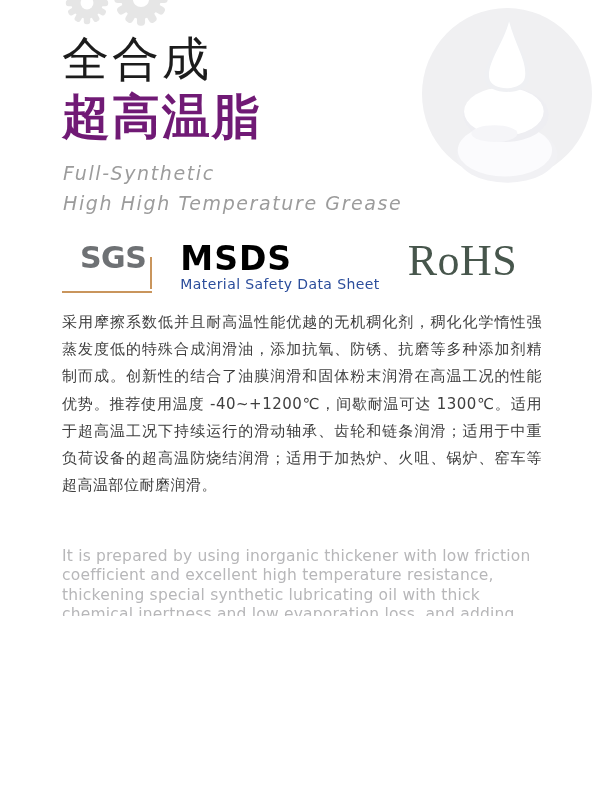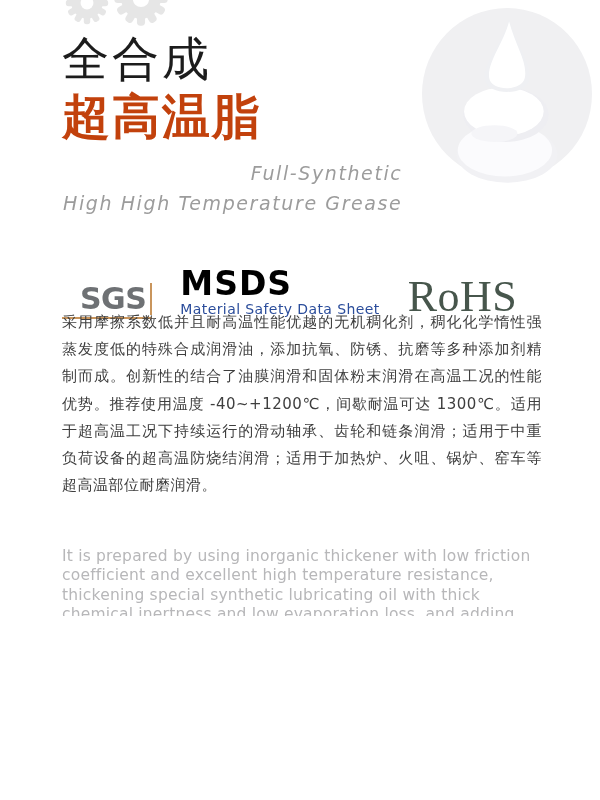--- a/index.html
+++ b/index.html
@@ -12,26 +12,26 @@
   .gear.g2{left:112px;top:-30px;width:58px;height:58px;}
 
   
   .photo-circle{position:absolute;left:422px;top:8px;width:170px;height:172px;
     border-radius:50%;background:#f0f0f2;overflow:visible;}
   .photo-circle svg{position:absolute;left:22px;top:2px;}
 
   
   .title-block{position:absolute;left:62px;top:30px;}
   .title-cn1{font-size:47px;font-weight:500;color:#1c1c1c;letter-spacing:3px;line-height:58px;}
-  .title-cn2{font-size:48px;font-weight:800;color:#c2410c;letter-spacing:2px;line-height:56px;}
+  .title-cn2{font-size:48px;font-weight:800;color:#701a75;letter-spacing:2px;line-height:56px;}
   .subtitle{position:absolute;left:63px;top:158px;font-size:19px;font-style:italic;
-    color:#9c9c9c;letter-spacing:1.6px;line-height:30px;text-align:right;}
+    color:#9c9c9c;letter-spacing:1.6px;line-height:30px;}
 
   
-  .logos{position:absolute;left:62px;top:243px;display:flex;align-items:flex-end;gap:28px;height:50px;margin-top:26px;}
+  .logos{position:absolute;left:62px;top:243px;display:flex;gap:28px;height:50px;}
   .sgs{position:relative;padding:0 6px 3px 18px;border-bottom:2px solid #c9955c;}
   .sgs .sgs-text{font-size:30px;font-weight:bold;color:#6e7174;letter-spacing:-0.5px;line-height:30px;}
   .sgs .sgs-vline{position:absolute;right:0;bottom:2px;width:2px;height:32px;background:#c9955c;}
   .msds{display:flex;flex-direction:column;align-items:flex-start;padding-bottom:2px;}
   .msds .msds-text{font-size:33px;font-weight:800;color:#000000;letter-spacing:1px;line-height:32px;}
   .msds .msds-caption{font-size:14px;color:#2b4d9b;letter-spacing:0.4px;margin-top:1px;}
   .rohs{font-family:"Liberation Serif","DejaVu Serif",serif;font-size:44px;color:#47564c;
     line-height:36px;padding-bottom:4px;letter-spacing:0.5px;}
 
   

